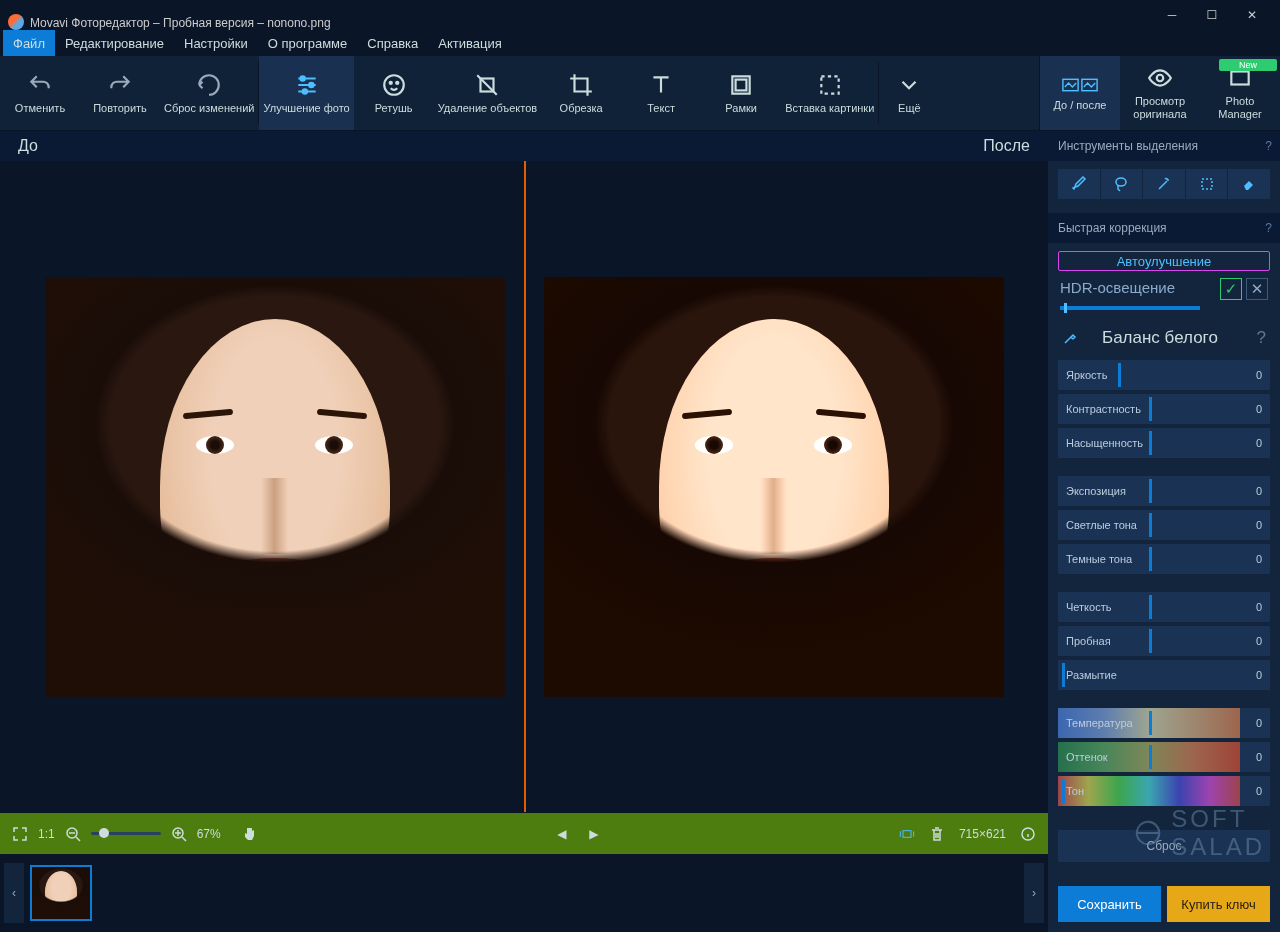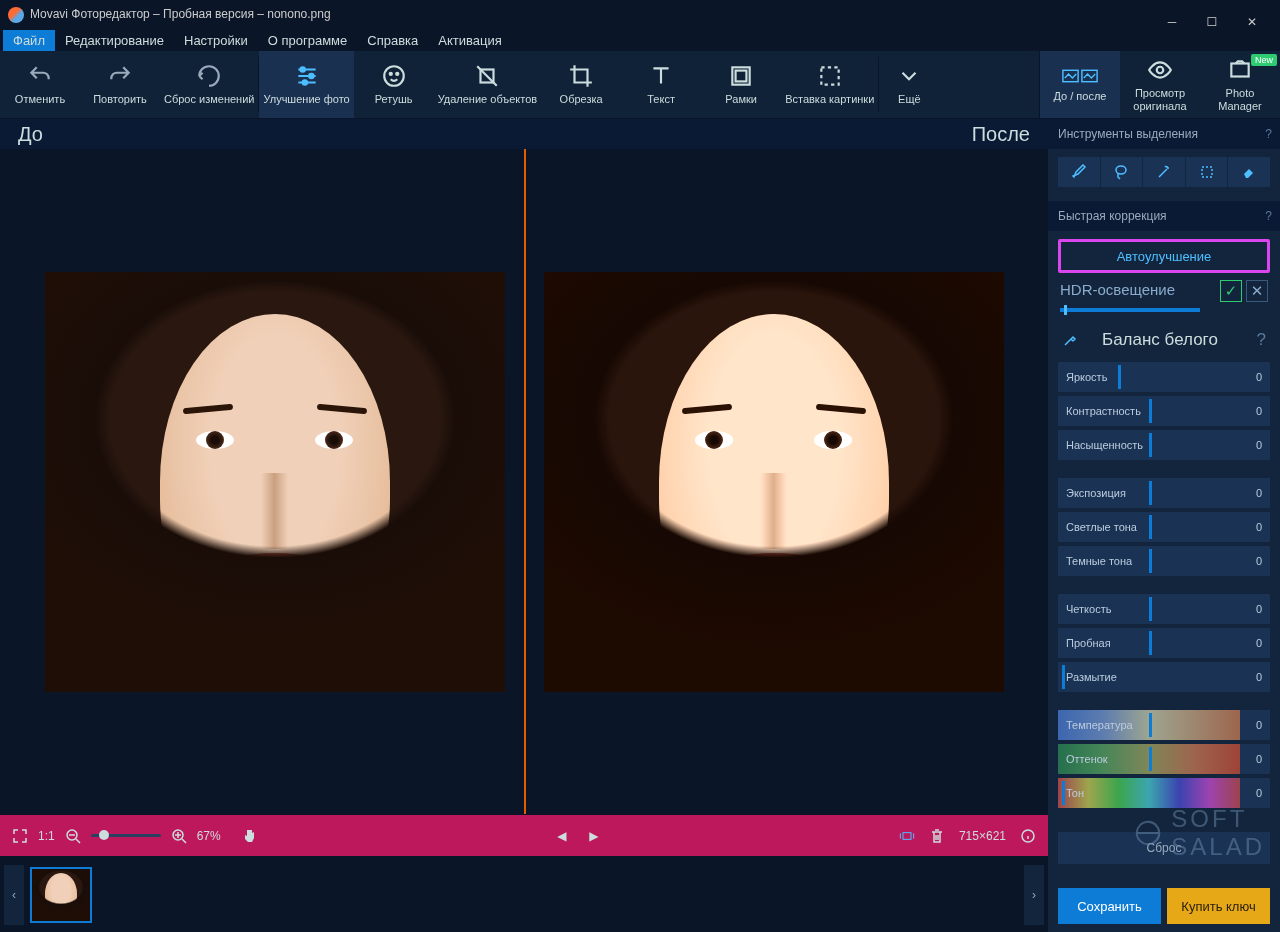--- a/index.html
+++ b/index.html
@@ -1,63 +1,63 @@
 <!DOCTYPE html>
 <html><head>
 <meta charset="utf-8">
 <style>
 *{box-sizing:border-box;margin:0;padding:0;font-family:"Segoe UI",Arial,sans-serif;user-select:none}
 body{background:#0a1628;color:#aabbcc;font-size:12px;width:1280px;height:932px;overflow:hidden;display:flex;flex-direction:column}
-.titlebar{height:30px;background:#0a1628;display:flex;align-items:flex-start;padding:7px 8px;color:#ccc}
+.titlebar{height:30px;background:#0a1628;display:flex;align-items:flex-end;padding:0 8px;color:#ccc}
 .titlebar-icon{width:16px;height:16px;margin-right:6px;background:linear-gradient(135deg,#ff6b35 40%,#5aa9e6 60%);border-radius:50%}
 .titlebar-text{flex:1;font-size:12px}
 .win-btn{width:40px;height:30px;display:flex;align-items:center;justify-content:center;cursor:pointer;color:#ccc}
 .menubar{height:26px;background:#0a1628;display:flex;align-items:stretch;padding:0 3px;color:#cdd;font-size:13px}
 .menu-item{padding:3px 10px;display:flex;align-items:center;cursor:pointer}
 .menu-item.active{background:#0d7cd6}
 .toolbar{height:75px;background:#0f2238;display:flex;align-items:stretch;border-bottom:1px solid #0a1628}
 .tool-btn{min-width:80px;display:flex;flex-direction:column;align-items:center;justify-content:center;padding:6px 4px;cursor:pointer;gap:4px;color:#cdd;font-size:11px;text-align:center;line-height:1.15}
 .tool-btn.active{background:#1a3050}
 .tool-btn svg{width:26px;height:26px}
 .tool-sep{width:1px;background:#0a1628;margin:6px 0}
 .right-tools{margin-left:auto;display:flex;border-left:1px solid #0a1628}
-.badge-new{position:absolute;top:3px;right:3px;background:#2ecc71;color:#fff;font-size:9px;padding:1px 4px;border-radius:2px}
+.badge-new{position:absolute;top:3px;right:3px;background:#2ecc71;color:#fff;font-size:9px;padding:1px 20px;border-radius:2px}
 .rt-btn{position:relative;width:80px}
 .rt-btn.active{background:#1a3050}
-.split-label{height:30px;background:#0a1a35;display:flex;align-items:center;justify-content:space-between;padding:0 18px;color:#cdd;font-size:20px}
+.split-label{height:30px;background:#0a1a35;display:flex;align-items:center;justify-content:space-between;padding:0 18px;color:#cdd;font-size:16px}
 .main-area{flex:1;display:flex}
 .canvas-area{flex:1;display:flex;flex-direction:column;background:#0a1628}
 .canvas-split{flex:1;display:flex;position:relative;padding:105px 25px}
 .canvas-half{flex:1;display:flex;align-items:center;justify-content:center}
 .portrait{width:460px;height:420px;background:#2a1810;position:relative;overflow:hidden}
 .face{position:absolute;width:100%;height:100%}
 .hair{position:absolute;width:100%;height:100%;background:radial-gradient(ellipse 65% 55% at 50% 35%,transparent 55%,#1a0d08 60%,#1f0e06 100%)}
 .skin{position:absolute;left:25%;top:10%;width:50%;height:80%;background:radial-gradient(ellipse at 50% 40%,#f0d0b8 40%,#e8c0a0 70%,#d0a080 100%);border-radius:50% 50% 45% 45%}
 .eye{position:absolute;width:38px;height:18px;background:#fff;border-radius:50%;top:38%}
 .eye.l{left:33%}.eye.r{right:33%}
 .pupil{position:absolute;width:18px;height:18px;background:radial-gradient(circle,#1a0d08 30%,#4a2818 70%);border-radius:50%;left:10px;top:0}
 .brow{position:absolute;width:50px;height:6px;background:#2a1508;border-radius:3px;top:32%}
 .brow.l{left:30%;transform:rotate(-5deg)}.brow.r{right:30%;transform:rotate(5deg)}
 .nose{position:absolute;left:47%;top:48%;width:6%;height:18%;background:linear-gradient(to right,transparent,#caa080,transparent)}
 .lips{position:absolute;left:38%;top:67%;width:24%;height:8%;background:radial-gradient(ellipse,#c06050,#a04030);border-radius:50% 50% 45% 45%}
 .splitter{position:absolute;left:50%;top:0;bottom:0;width:2px;background:#e65c00;z-index:2}
-.bottom-bar{height:42px;background:#be185d;display:flex;align-items:center;padding:0 12px;gap:10px;color:#cdd;border-top:1px solid #0a1628}
+.bottom-bar{height:42px;background:#4d7c0f;display:flex;align-items:center;padding:0 12px;gap:10px;color:#cdd;border-top:1px solid #0a1628}
 .bb-right{margin-left:auto;display:flex;align-items:center;gap:14px}
 .zoom-track{width:70px;height:3px;background:#2a4060;border-radius:2px;position:relative}
 .zoom-thumb{position:absolute;width:10px;height:10px;background:#cdd;border-radius:50%;top:-4px;left:8px}
 .film-strip{height:78px;background:#0a1628;display:flex;align-items:center;padding:0 4px;gap:6px}
 .film-nav{width:20px;height:60px;display:flex;align-items:center;justify-content:center;background:#13253d;cursor:pointer;color:#8aabcc}
 .thumb{width:62px;height:56px;border:2px solid #0d7cd6;background:#2a1810;position:relative;overflow:hidden}
 .thumb .skin{left:22%;top:8%;width:56%}
 .side-panel{width:232px;background:#13253d;display:flex;flex-direction:column;overflow-y:auto}
 .sp-header{height:30px;display:flex;align-items:center;padding:0 10px;color:#9ab;font-size:12px;background:#0a1a35;position:relative}
 .sp-header .q{position:absolute;right:8px;color:#5a7a9c;cursor:pointer}
 .sel-tools{display:flex;padding:8px 10px;gap:1px;margin-bottom:6px}
 .sel-tool{flex:1;height:30px;background:#1a3355;display:flex;align-items:center;justify-content:center;cursor:pointer;color:#4dbeff}
-.auto-btn{margin:8px 10px;height:34px;border:3px solid #d946ef;background:transparent;color:#4dbeff;display:flex;align-items:center;justify-content:center;cursor:pointer;font-size:13px;border-radius:2px}
+.auto-btn{margin:8px 10px;height:20px;border:1px solid #d946ef;background:transparent;color:#4dbeff;display:flex;align-items:center;justify-content:center;cursor:pointer;font-size:13px;border-radius:2px}
 .hdr-row{padding:0 12px 10px;color:#8aabcc;font-size:15px}
 .hdr-slider{height:4px;background:#0d7cd6;margin-top:6px;position:relative;width:140px}
 .hdr-ctrl{display:flex;align-items:center;gap:4px;margin-top:-18px;justify-content:flex-end}
 .hdr-ok{width:22px;height:22px;border:1px solid #2ecc71;display:flex;align-items:center;justify-content:center;color:#2ecc71;cursor:pointer}
 .hdr-x{width:22px;height:22px;border:1px solid #3a5a7c;display:flex;align-items:center;justify-content:center;color:#8aabcc;cursor:pointer}
 .wb-row{display:flex;align-items:center;padding:8px 14px;gap:24px;color:#cdd;font-size:17px}
 .wb-row svg{color:#4dbeff}
 .slider-group{padding:4px 10px 10px}
 .slider-row{height:30px;background:#1a3355;margin-bottom:4px;display:flex;align-items:center;padding:0 8px;position:relative;font-size:11px;color:#bcd}
 .slider-label{width:88px;z-index:2}

